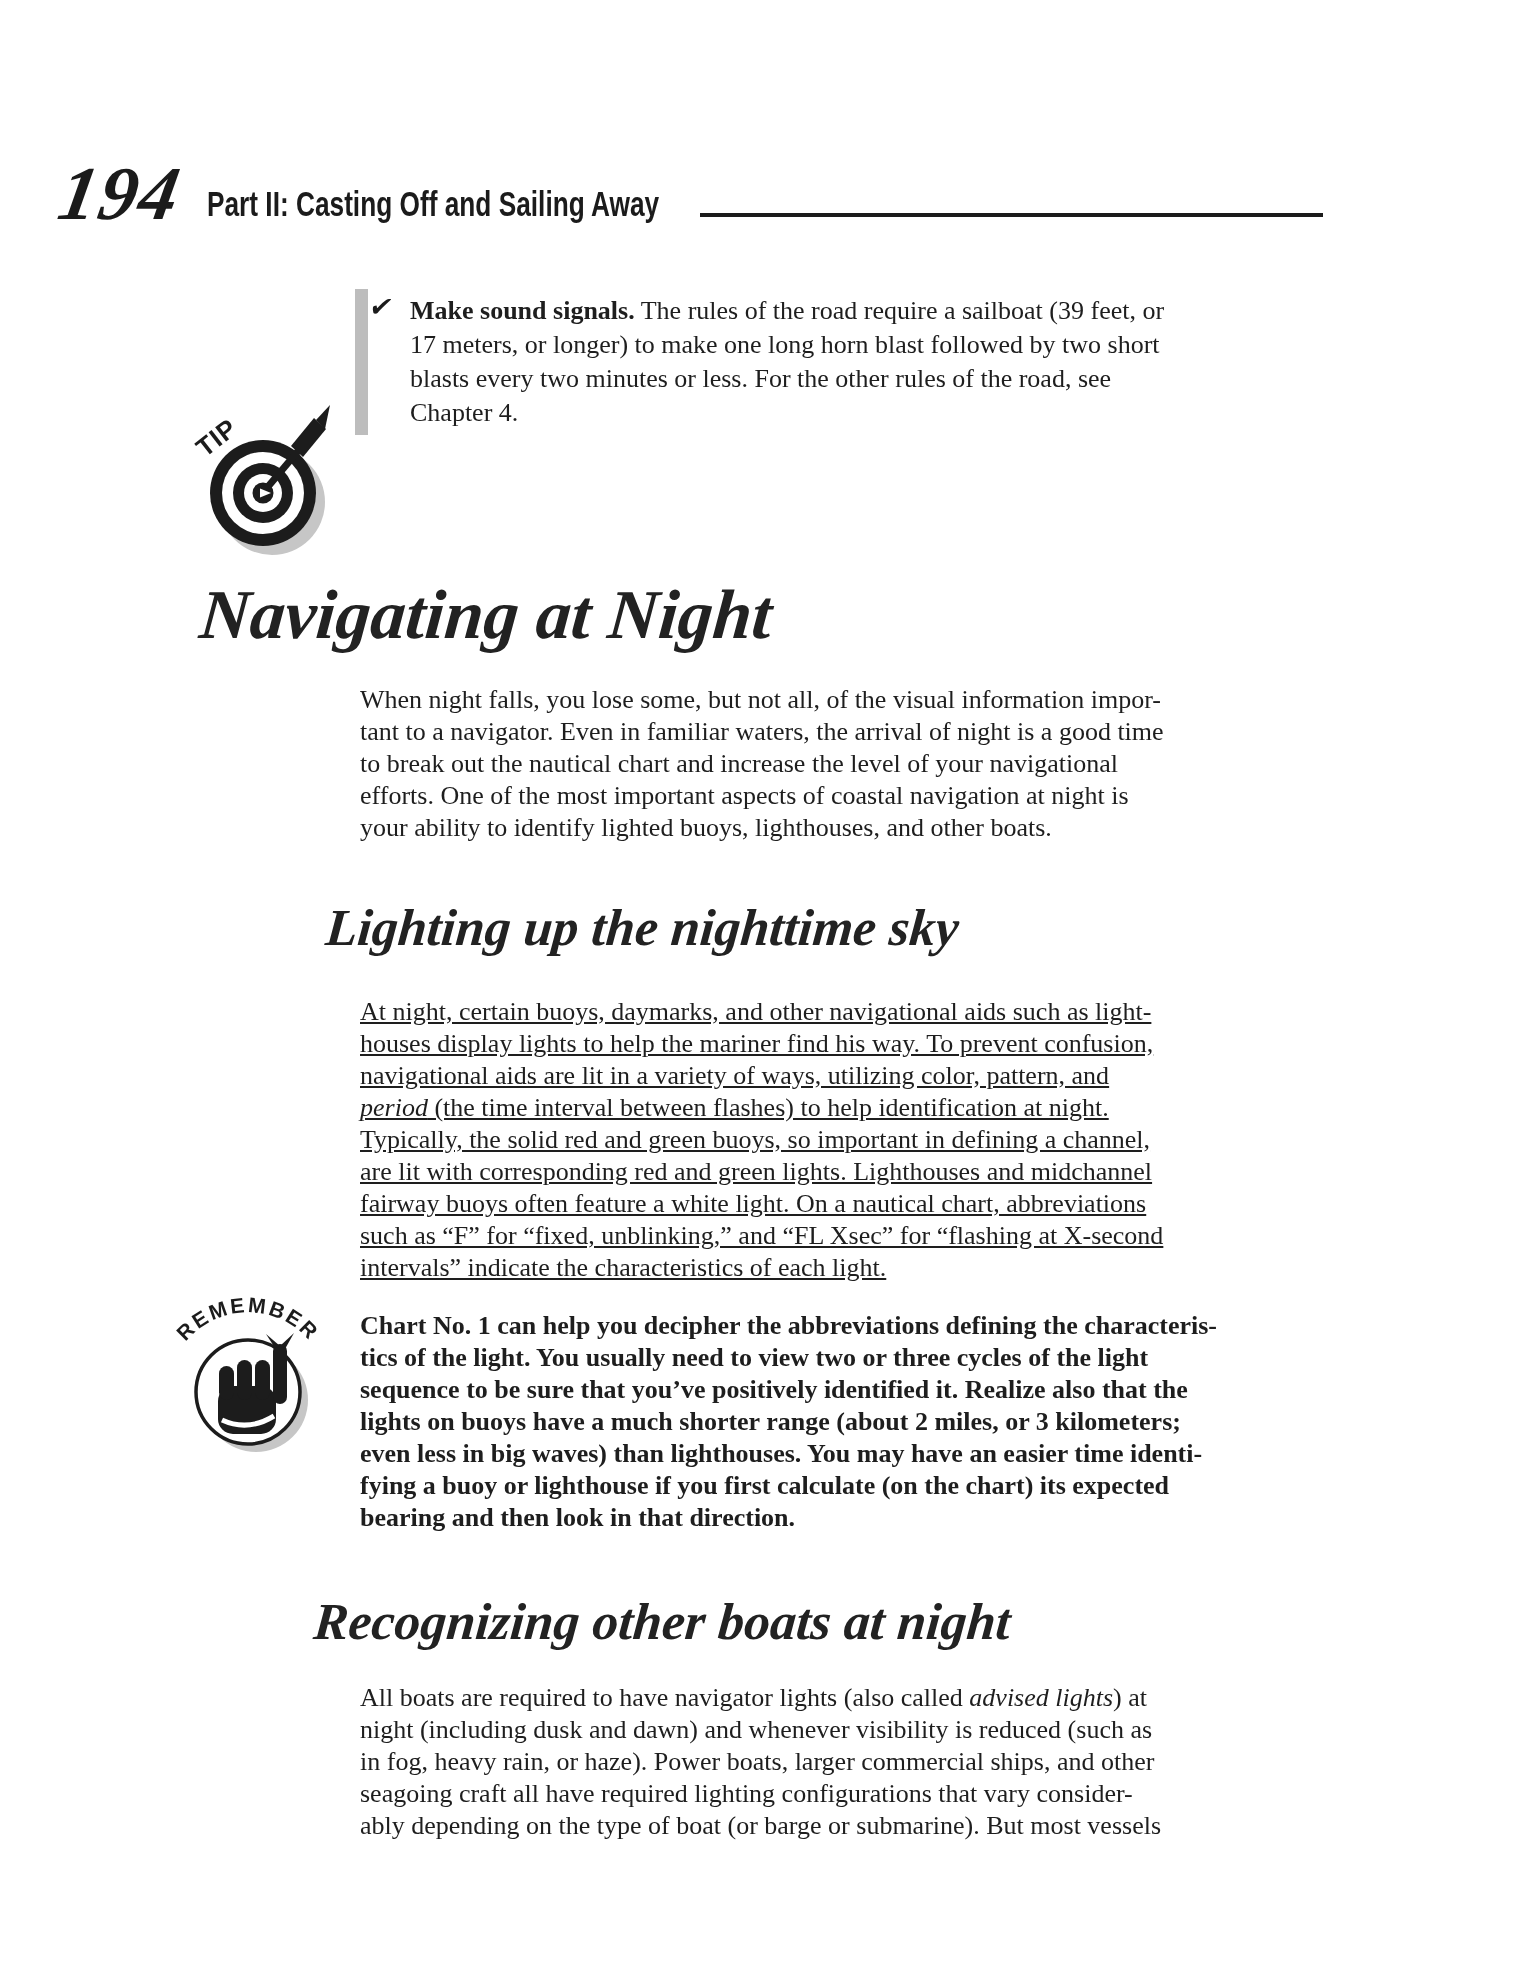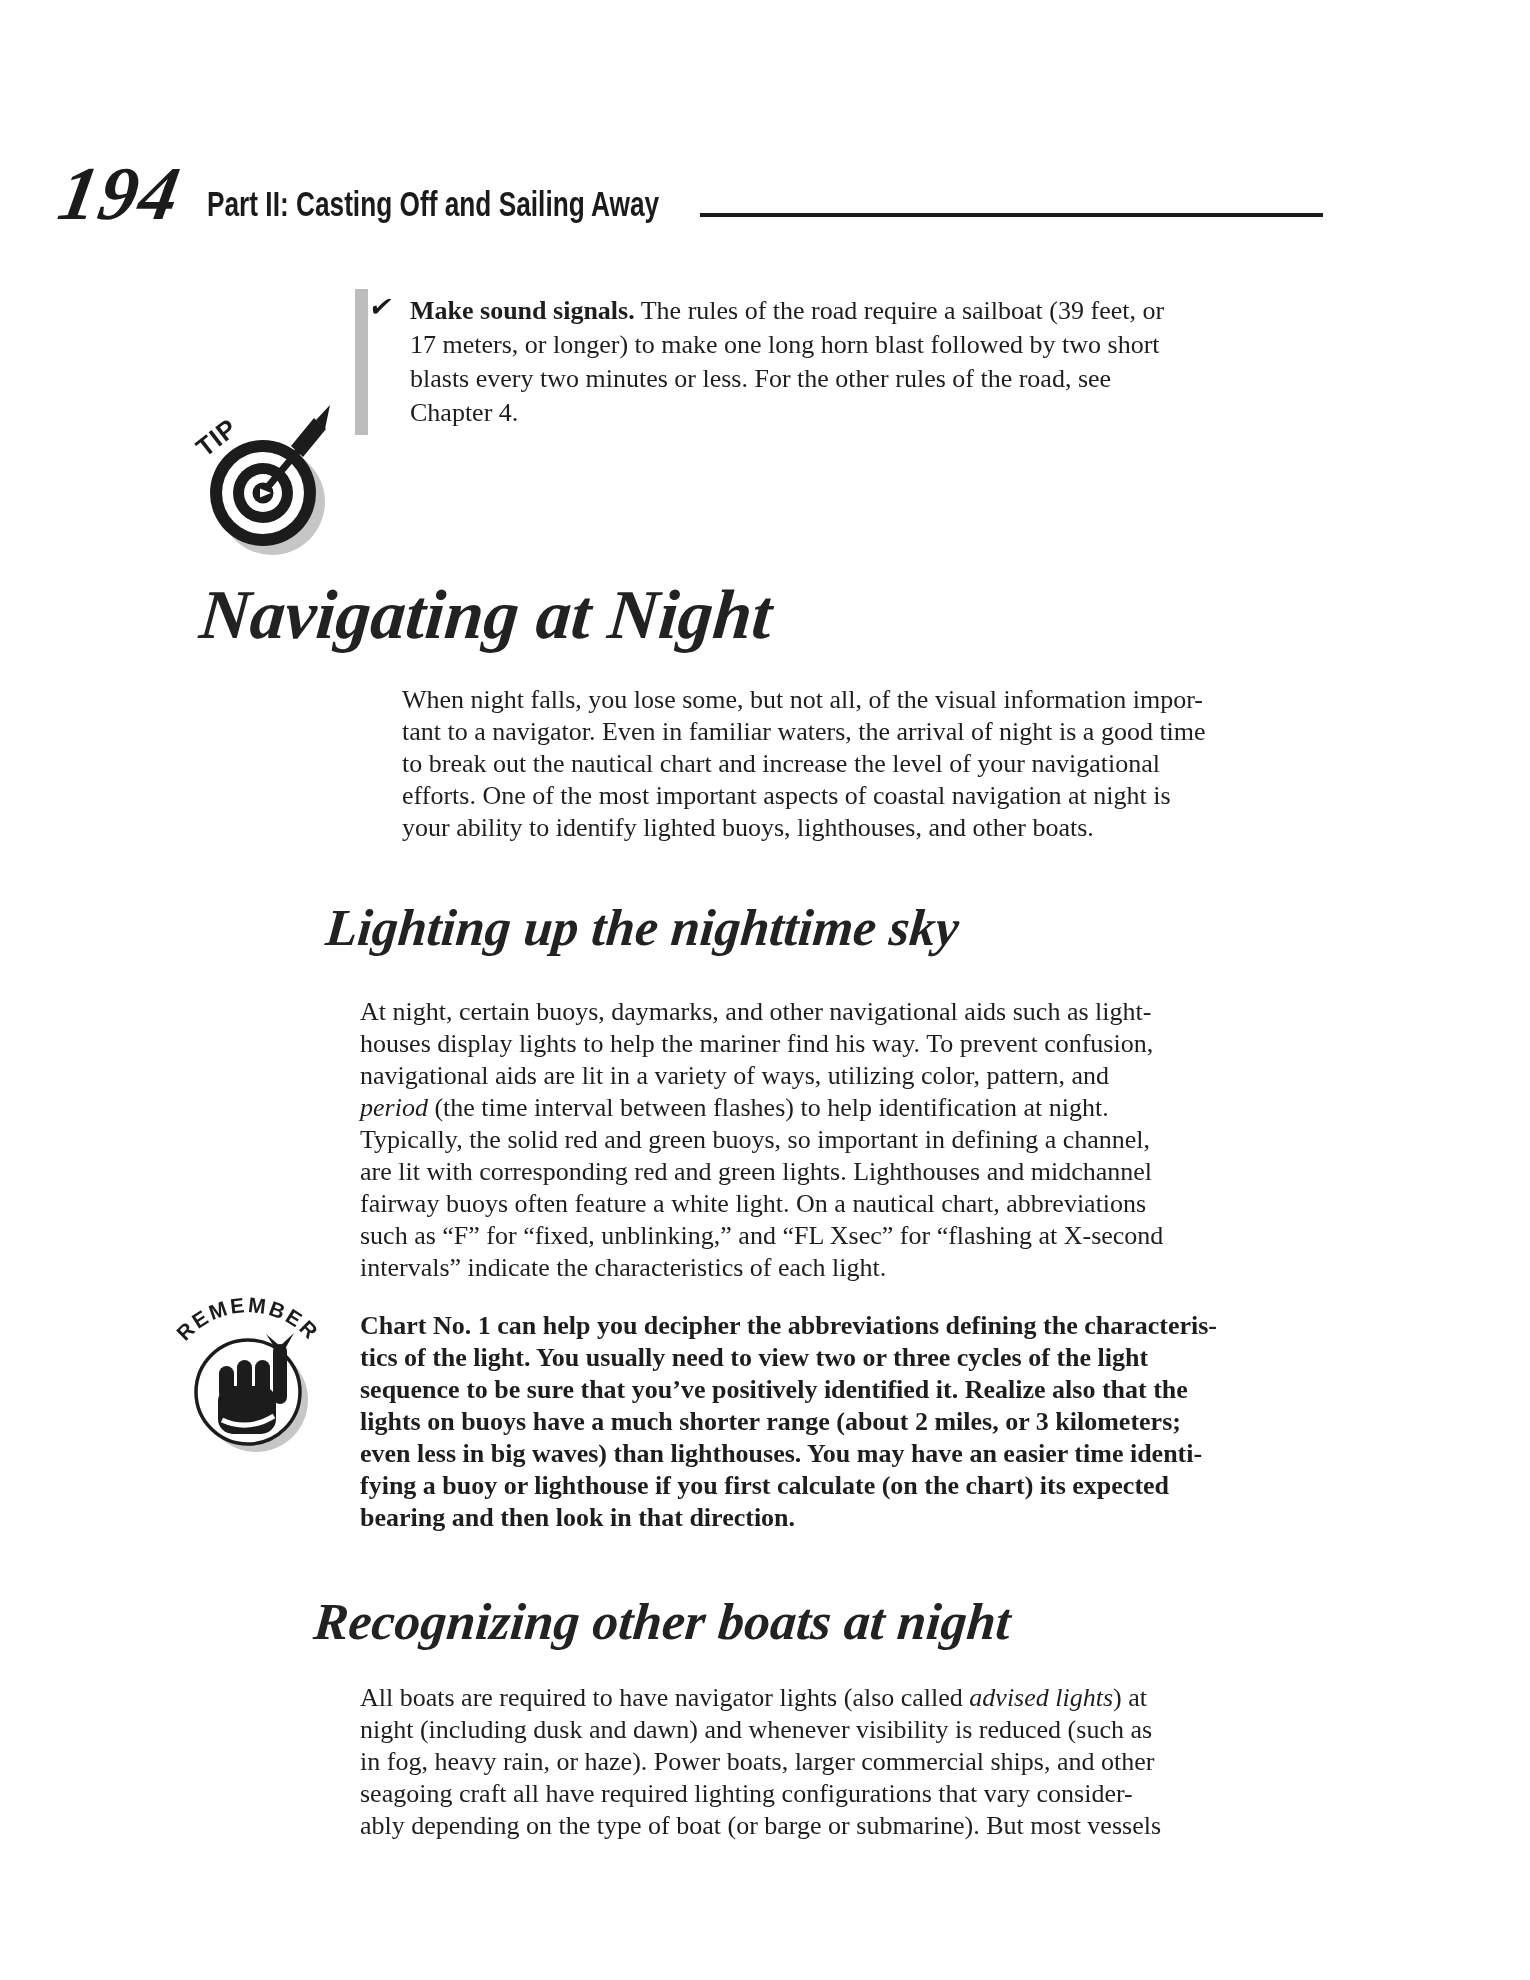--- a/index.html
+++ b/index.html
@@ -49,22 +49,22 @@
   }
   .check{
     position:absolute;left:370px;top:291px;
     font-family:"DejaVu Sans", sans-serif;
     font-size:27px;font-weight:bold;
     transform:skewX(-12deg);
     color:#1b1b1b;
   }
   .bullet-text{left:410px;top:294px;line-height:34px;}
   .tip-text{left:360px;top:456px;line-height:33px;}
-  .intro-text{left:360px;top:684px;margin-left:42px;}
-  .lighting-text{left:360px;top:996px;}
+  .intro-text{left:360px;top:684px;}
+  .lighting-text{left:360px;top:996px;text-decoration:underline;}
   .remember-text{left:360px;top:1310px;font-weight:bold;}
   .recognizing-text{left:360px;top:1682px;}
   
   .h1{
     position:absolute;left:200px;top:575px;
     font-family:"Liberation Serif", serif;
     font-size:70px;font-weight:bold;font-style:italic;
     transform:skewX(-5deg);
     white-space:nowrap;color:#222;
   }

